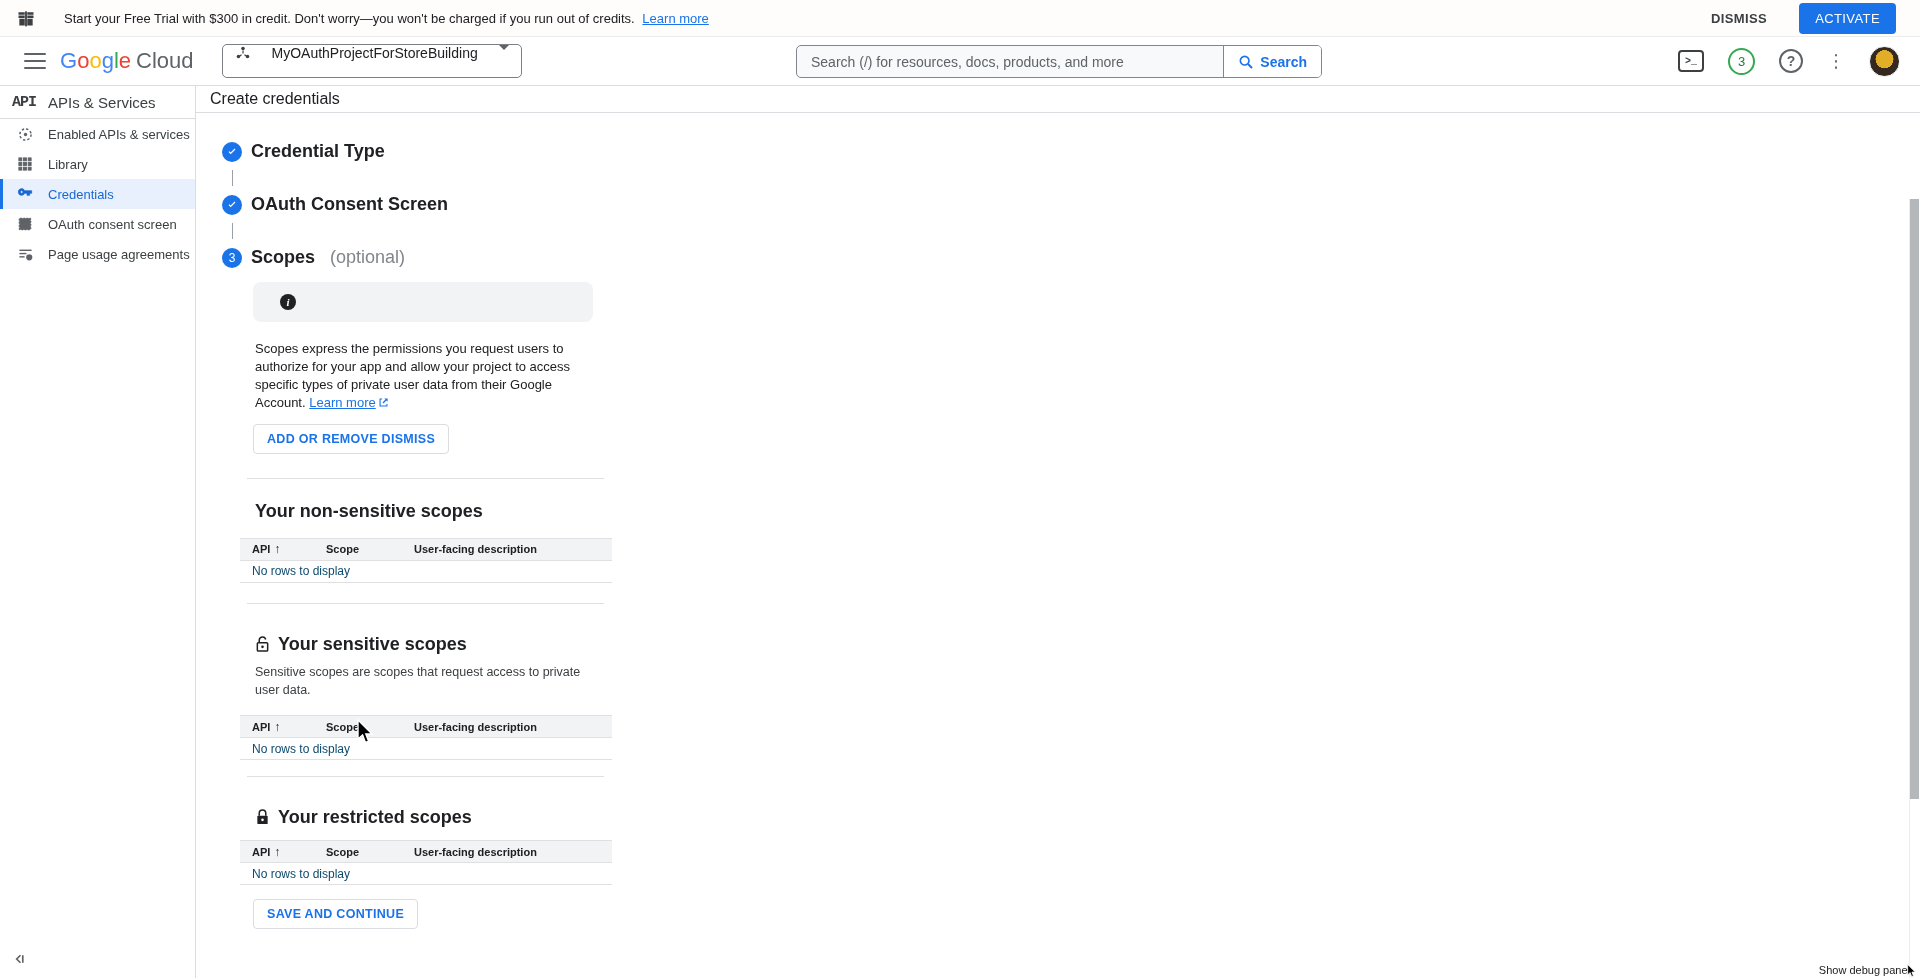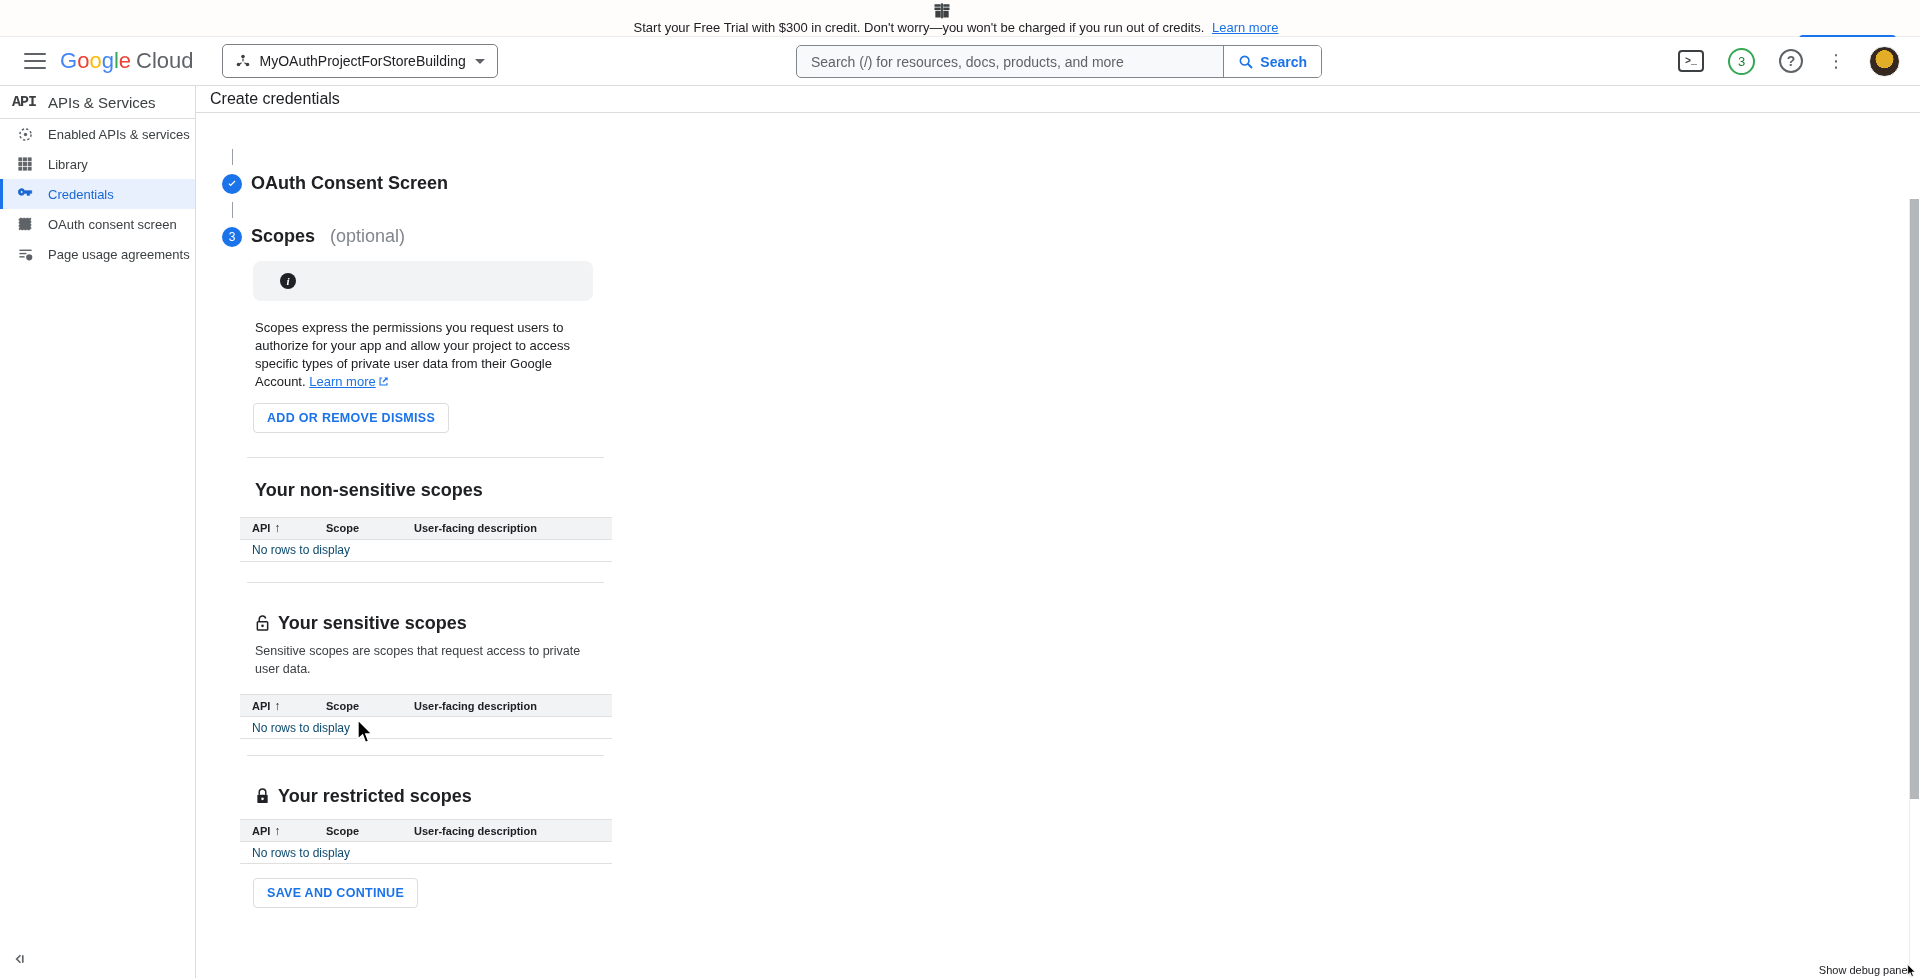--- a/index.html
+++ b/index.html
@@ -1,42 +1,42 @@
 <!DOCTYPE html>
 <html><head>
 <meta charset="utf-8">
 <style>
   * { margin:0; padding:0; box-sizing:border-box; }
   html,body { width:1920px; height:978px; overflow:hidden; background:#fff;
     font-family:"Liberation Sans", sans-serif; color:#202124; }
 
   
   .banner { height:37px; display:flex; align-items:center; padding:0 24px 0 16px;
-    background:#fffdfc; border-bottom:1px solid #eceded;flex-direction:column; }
+    background:#fffdfc; border-bottom:1px solid #eceded; }
   .gift-icon { width:20px; height:20px; margin-right:28px; flex:0 0 auto; }
   .banner-text { font-size:13px; color:#202124; }
   .banner-text a { color:#1a73e8; text-decoration:underline; cursor:pointer; margin-left:4px;}
   .banner-right { margin-left:auto; display:flex; align-items:center; gap:32px; }
   .btn-dismiss { font-size:13px; font-weight:bold; letter-spacing:.4px; color:#3c4043;
     background:none; border:none; cursor:pointer; }
   .btn-activate { font-size:13px; font-weight:normal; letter-spacing:.4px; color:#fff;
     background:#1a73e8; border:none; border-radius:4px; padding:8px 16px; cursor:pointer; }
 
   
   .topbar { height:49px; display:flex; align-items:center; padding:0 16px;
     border-bottom:1px solid #dadce0; background:#fff; position:relative; }
   .hamburger { width:22px; height:16px; display:flex; flex-direction:column;
     justify-content:space-between; margin:0 14px 0 8px; cursor:pointer; }
   .hamburger span { height:2px; background:#5f6368; border-radius:1px; }
   .logo { display:flex; align-items:flex-end; font-size:22px; margin-right:28px; cursor:pointer;}
   .lg { font-weight:normal; }
   .lg-b1{color:#4285f4}.lg-r1{color:#ea4335}.lg-y{color:#fbbc04}.lg-b2{color:#4285f4}
   .lg-g{color:#34a853}.lg-r2{color:#ea4335}
   .logo-cloud { color:#5f6368; margin-left:5px; }
-  .project-btn { height:34px; display:flex; align-items:center; gap:9px;
+  .project-btn { height:34px; display:flex; gap:21px;
     border:1px solid #7c7f83; border-radius:5px; background:#fff; padding:0 12px;
     font-size:14px; color:#202124; cursor:pointer; }
   .caret { width:0; height:0; border-left:5px solid transparent; border-right:5px solid transparent;
     border-top:5px solid #5f6368; }
 
   .search-wrap { position:absolute; left:796px; top:8px; width:526px; height:33px;
     border:1px solid #80868b; border-radius:5px; display:flex; background:#f8f9fa; overflow:hidden; }
   .search-input { flex:1; border:none; outline:none; background:transparent;
     font-size:14px; color:#3c4043; padding:0 14px; font-family:"Liberation Sans",sans-serif;}
   .search-input::placeholder { color:#5f6368; opacity:1; }
@@ -264,20 +264,28 @@
     </div>
   </div>
 
   <div class="main">
     <div class="page-head">
       <span class="page-title">Create credentials</span>
     </div>
 
     <div class="content">
 
+      <div class="step-row">
+        <div class="step-circle">
+          <svg width="12" height="12" viewBox="0 0 24 24">
+              <path fill="#fff" d="M9.3 16.4l-4.2-4.2 1.7-1.7 2.5 2.5 7.9-7.9 1.7 1.7z"></path>
+            </svg>
+        </div>
+        <span class="step-title">Credential Type</span>
+      </div>
       <div class="connector"></div>
 
       <div class="step-row">
         <div class="step-circle">
           <svg width="12" height="12" viewBox="0 0 24 24">
               <path fill="#fff" d="M9.3 16.4l-4.2-4.2 1.7-1.7 2.5 2.5 7.9-7.9 1.7 1.7z"></path>
             </svg>
         </div>
         <span class="step-title">OAuth Consent Screen</span>
       </div>

